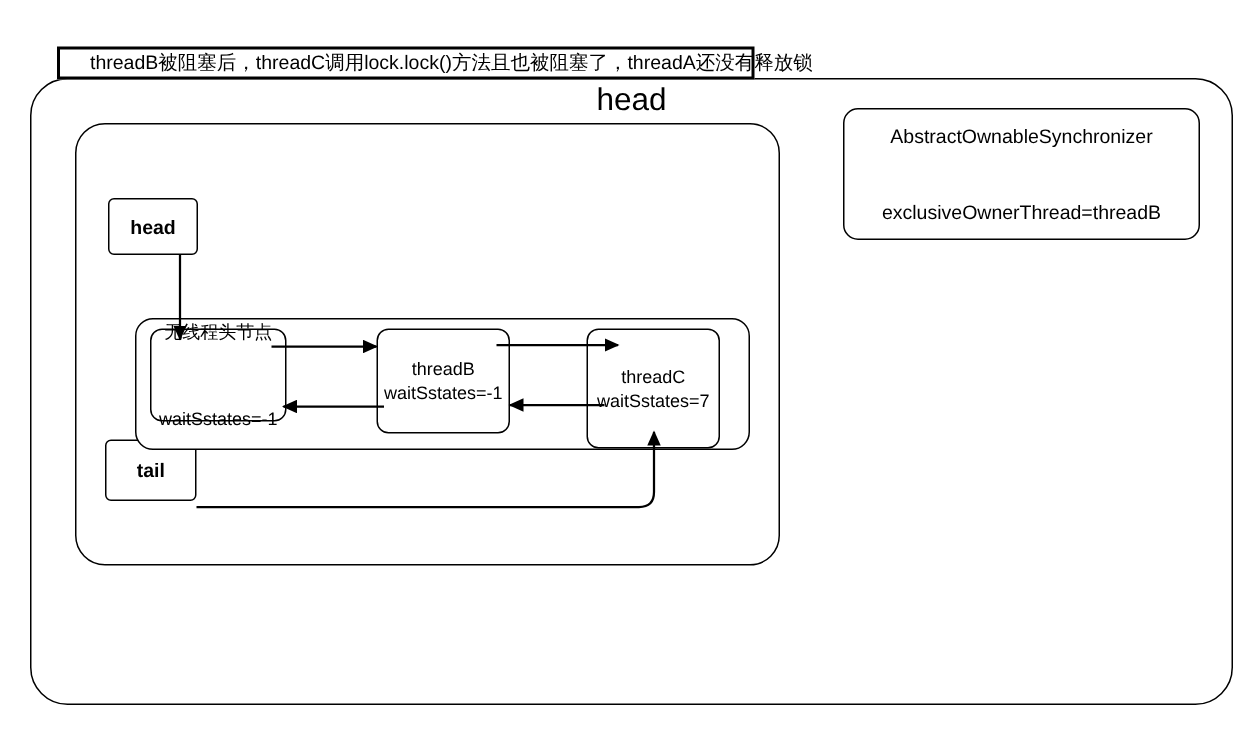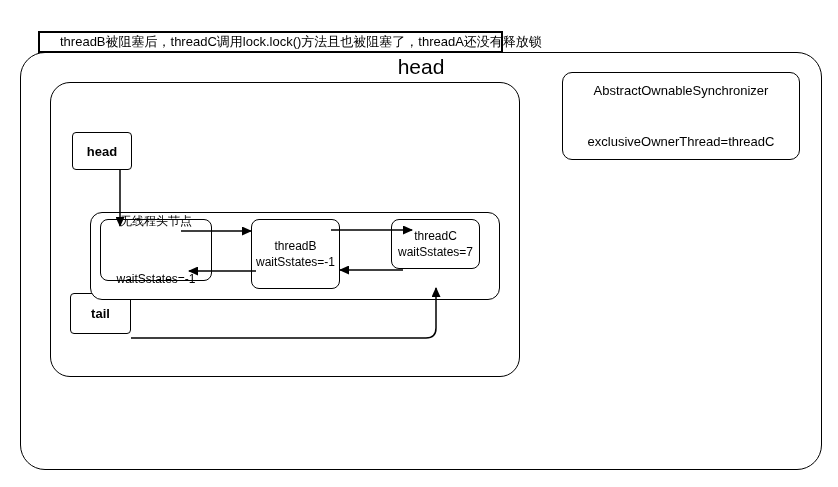--- a/index.html
+++ b/index.html
@@ -82,23 +82,23 @@
   }
   .queue-node {
     display: flex; flex-direction: column;
     align-items: center; justify-content: center;
     text-align: center;
     font-size: 12px;
     line-height: 16px;
     border-radius: 8px;
     z-index: 4;
   }
-  .node-0 { left: 100px; top: 219px; width: 112px; height: 62px; gap: 42px; }
+  .node-0 { left: 100px; top: 219px; width: 91px; height: 62px; gap: 42px; }
   .node-1 { left: 251px; top: 219px; width: 89px; height: 70px; }
-  .node-2 { left: 391px; top: 219px; width: 89px; height: 50px; }
+  .node-2 { left: 391px; top: 219px; width: 89px; height: 80px; }
   .arrows-overlay {
     position: absolute;
     left: 0; top: 0;
     width: 838px; height: 487px;
     z-index: 6;
     pointer-events: none;
   }
 </style>
 </head>
 <body>
@@ -109,21 +109,21 @@
     <span>threadB被阻塞后，threadC调用lock.lock()方法且也被阻塞了，threadA还没有释放锁</span>
   </div>
 
   <div class="box lock-container"></div>
   <div class="lock-title">head</div>
 
   <div class="box aqs-box"></div>
 
   <div class="box aos-box">
     <div>AbstractOwnableSynchronizer</div>
-    <div>exclusiveOwnerThread=threadC</div>
+    <div>exclusiveOwnerThread=threadB</div>
   </div>
 
   <div class="box pointer-box head-box">
     <span>head</span>
   </div>
 
   <div class="box pointer-box tail-box">
     <span>tail</span>
   </div>
 

